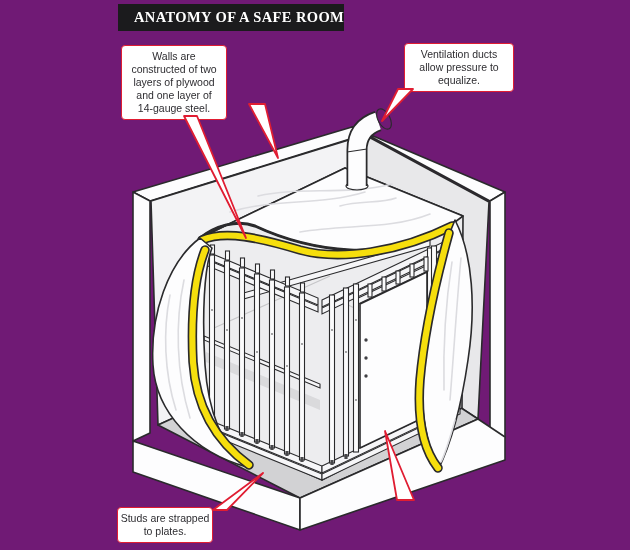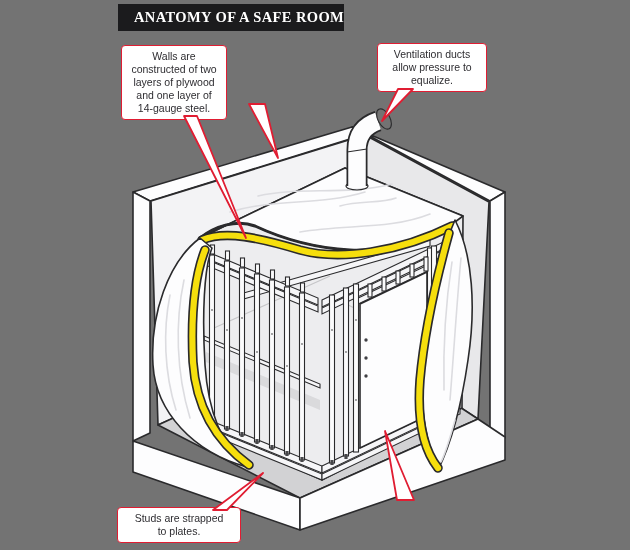--- a/index.html
+++ b/index.html
@@ -3,21 +3,21 @@
 <meta charset="utf-8">
 <style>
   :root{
     --accent-red:#e01d32;
     --accent-yellow:#f6df0d;
     --ink:#2a2a2c;
     --bar-black:#1b1b1d;
     --floor-gray:#d2d2d4;
   }
   html,body{margin:0;padding:0;background:#fff;}
-  .stage{position:relative;width:630px;height:550px;background:#737373;overflow:hidden;
+  .stage{position:relative;width:630px;height:550px;background:#701a75;overflow:hidden;
          font-family:"Liberation Sans", sans-serif;}
   .stage svg{position:absolute;left:0;top:0;}
   svg .face-white{fill:#fdfdfe;stroke:var(--ink);stroke-width:1.6;stroke-linejoin:round;}
   svg .face-lightest{fill:#f3f3f5;stroke:var(--ink);stroke-width:1.6;stroke-linejoin:round;}
   svg .face-light{fill:#e8e8ea;stroke:var(--ink);stroke-width:1.6;stroke-linejoin:round;}
   svg .face-floor{fill:var(--floor-gray);stroke:var(--ink);stroke-width:1.6;stroke-linejoin:round;}
   svg .face-interior{fill:#ededef;stroke:var(--ink);stroke-width:1.6;stroke-linejoin:round;}
   svg .shadow-band{fill:#dadadc;}
   svg .stud{fill:#fbfbfc;stroke:var(--ink);stroke-width:1.1;}
   svg .rail{fill:#f6f6f8;stroke:var(--ink);stroke-width:1.1;}
@@ -201,26 +201,26 @@
     <span class="title-text">ANATOMY OF A SAFE ROOM</span>
   </div>
 
   <div class="callout" style="left:121px;top:45px;width:106px;">
     <span class="co-text">Walls are
 constructed of two
 layers of plywood
 and one layer of
 14-gauge steel.</span>
   </div>
-  <div class="callout" style="left:377px;top:43px;width:110px;">
+  <div class="callout" style="left:404px;top:43px;width:110px;">
     <span class="co-text">Ventilation ducts
 allow pressure to
 equalize.</span>
   </div>
-  <div class="callout" style="left:117px;top:507px;width:124px;">
+  <div class="callout" style="left:117px;top:507px;width:96px;">
     <span class="co-text">Studs are strapped
 to plates.</span>
   </div>
 
   <svg class="overlay" width="630" height="550" viewBox="0 0 630 550">
     <polygon class="pointer" points="184,116 197,116 246,238"></polygon>
     <polygon class="pointer" points="249,104 265,104 278,158"></polygon>
     <polygon class="pointer" points="398,89 413,89 382,121"></polygon>
     <polygon class="pointer" points="213,510 227,510 263,473"></polygon>
     <polygon class="pointer" points="397,500 414,500 385,431"></polygon>

